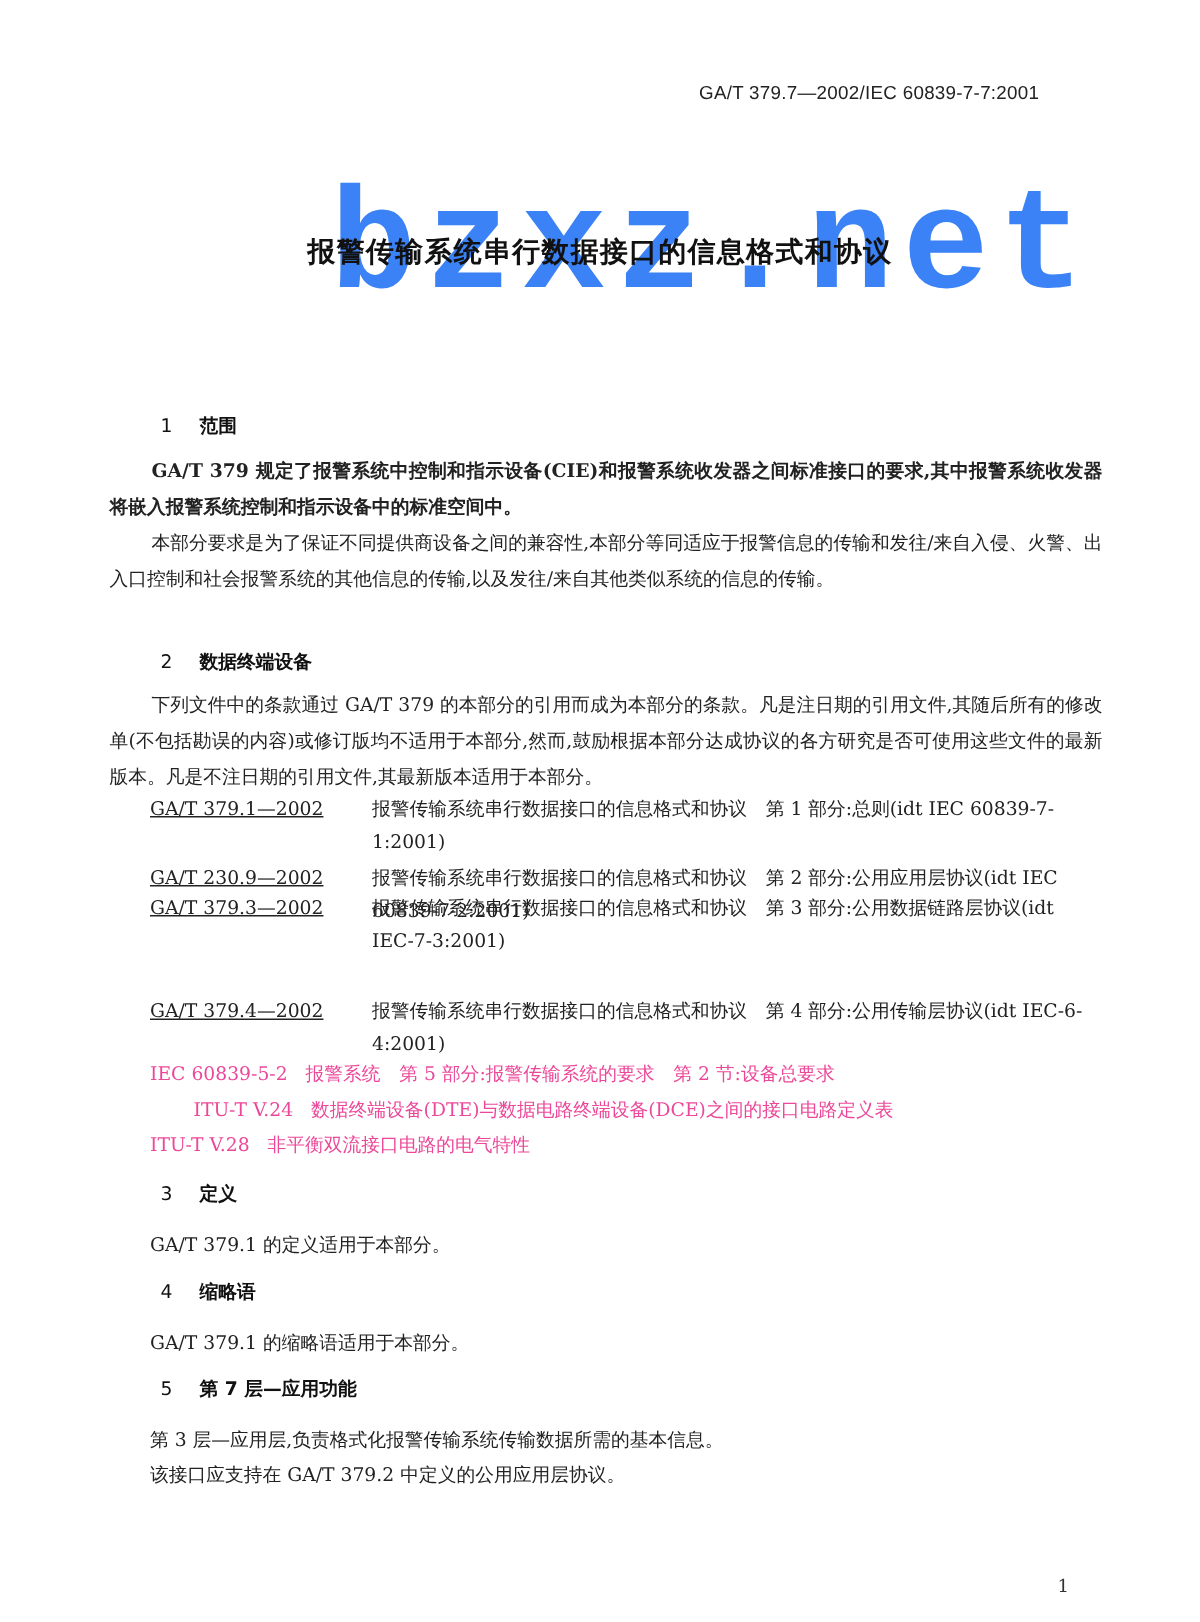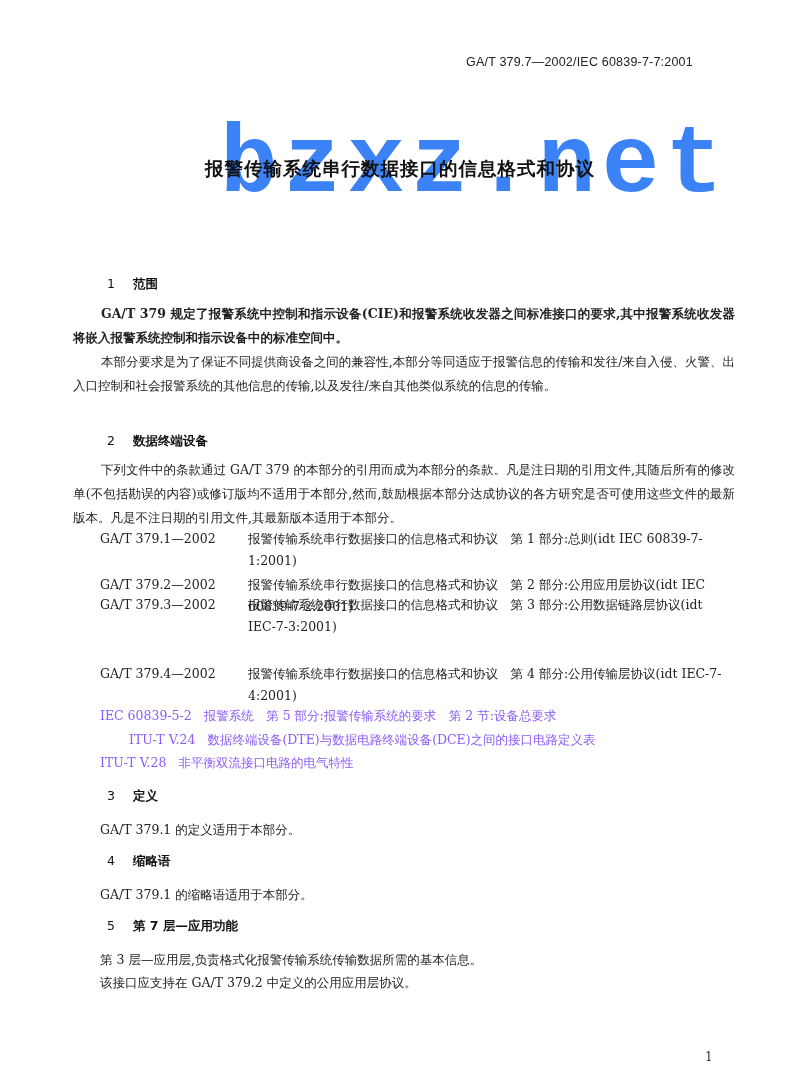--- a/index.html
+++ b/index.html
@@ -33,23 +33,23 @@
   .section-head .num { display: inline-block; width: 26px; font-weight: normal; }
   .para {
     position: absolute; left: 73px; width: 662px;
     font-size: 12.5px; line-height: 24px; text-indent: 28px;
     text-align: justify; color: #222;
   }
   .ref {
     position: absolute; left: 100px; width: 640px;
     font-size: 12.5px; line-height: 22px; color: #222;
   }
-  .ref .code { display: inline-block; width: 148px; vertical-align: top; }
+  .ref .code { display: inline-block; width: 148px; vertical-align: top; text-decoration: underline; }
   .ref .desc { display: inline-block; width: 486px; vertical-align: top; }
-  .ref-inline { position: absolute; left: 100px; font-size: 12.5px; color: #8b5cf6; }
+  .ref-inline { position: absolute; left: 100px; font-size: 12.5px; color: #ec4899; }
   .ref-inline .code { margin-right: 12px; }
   .body-line {
     position: absolute; left: 100px; font-size: 12.5px; color: #222; text-align: center;
   }
   .page-num {
     position: absolute; top: 1050px; left: 705px;
     font-size: 12px; color: #333;
   }
 </style>
 </head>
@@ -71,27 +71,27 @@
 
 <div class="section-head" style="top:433px;">
   <span class="num">2</span><span>数据终端设备</span>
 </div>
 <div class="para" style="top:458px;">下列文件中的条款通过 GA/T 379 的本部分的引用而成为本部分的条款。凡是注日期的引用文件,其随后所有的修改单(不包括勘误的内容)或修订版均不适用于本部分,然而,鼓励根据本部分达成协议的各方研究是否可使用这些文件的最新版本。凡是不注日期的引用文件,其最新版本适用于本部分。</div>
 
 <div class="ref" style="top:528px;">
   <span class="code">GA/T 379.1—2002</span><span class="desc">报警传输系统串行数据接口的信息格式和协议　第 1 部分:总则(idt IEC 60839-7-1:2001)</span>
 </div>
 <div class="ref" style="top:574px;">
-  <span class="code">GA/T 379.2—2002</span><span class="desc">报警传输系统串行数据接口的信息格式和协议　第 2 部分:公用应用层协议(idt IEC 60839-7-2:2001)</span>
+  <span class="code">GA/T 230.9—2002</span><span class="desc">报警传输系统串行数据接口的信息格式和协议　第 2 部分:公用应用层协议(idt IEC 60839-7-2:2001)</span>
 </div>
 <div class="ref" style="top:594px;">
   <span class="code">GA/T 379.3—2002</span><span class="desc">报警传输系统串行数据接口的信息格式和协议　第 3 部分:公用数据链路层协议(idt IEC-7-3:2001)</span>
 </div>
 <div class="ref" style="top:663px;">
-  <span class="code">GA/T 379.4—2002</span><span class="desc">报警传输系统串行数据接口的信息格式和协议　第 4 部分:公用传输层协议(idt IEC-7-4:2001)</span>
+  <span class="code">GA/T 379.4—2002</span><span class="desc">报警传输系统串行数据接口的信息格式和协议　第 4 部分:公用传输层协议(idt IEC-6-4:2001)</span>
 </div>
 <div class="ref-inline" style="top:708px;">
   <span class="code">IEC 60839-5-2</span><span>报警系统　第 5 部分:报警传输系统的要求　第 2 节:设备总要求</span>
 </div>
 <div class="ref-inline" style="top:732px;margin-left:29px;">
   <span class="code">ITU-T V.24</span><span>数据终端设备(DTE)与数据电路终端设备(DCE)之间的接口电路定义表</span>
 </div>
 <div class="ref-inline" style="top:755px;">
   <span class="code">ITU-T V.28</span><span>非平衡双流接口电路的电气特性</span>
 </div>

